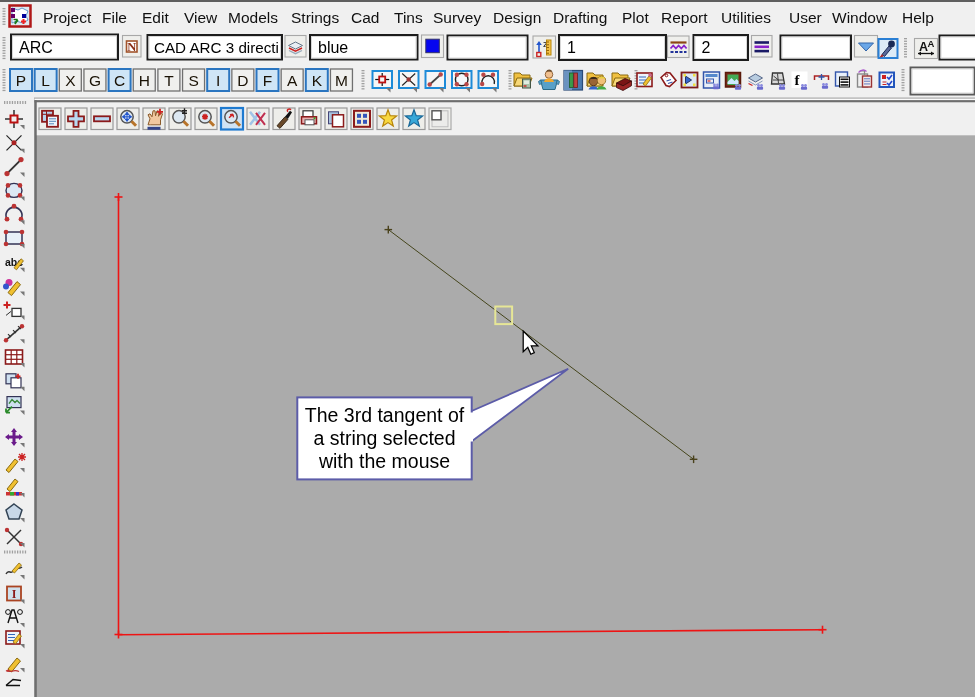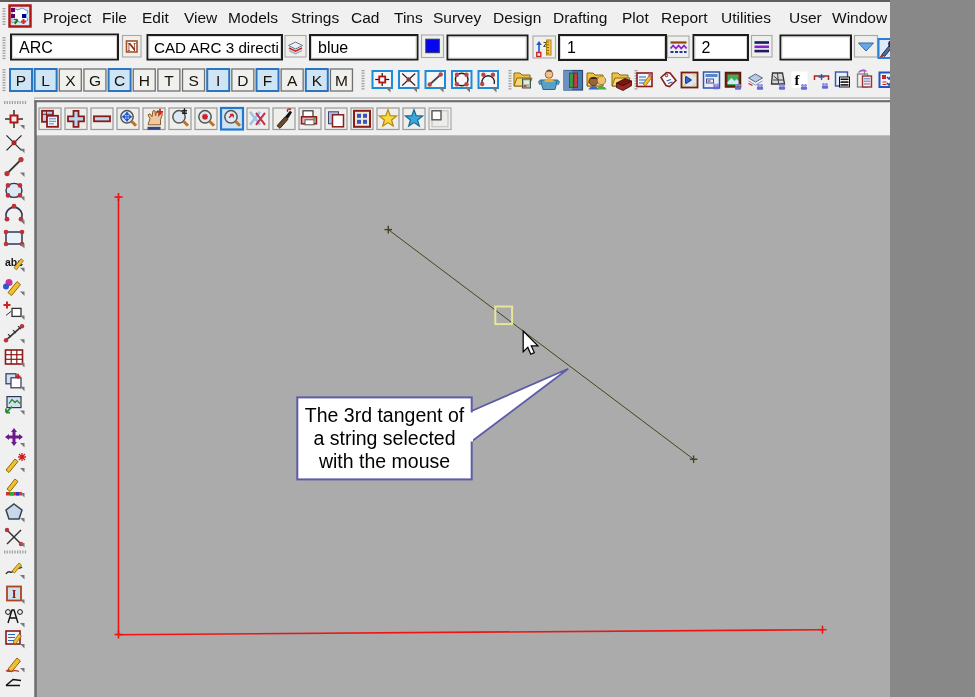--- a/index.html
+++ b/index.html
@@ -1,14 +1,14 @@
 <!DOCTYPE html>
 <html><head><meta charset="utf-8"><style>
 html,body{margin:0;padding:0;background:#888;}
-#wrap{width:890px;height:697px;position:relative;overflow:hidden;text-align:center;}
+#wrap{width:975px;height:697px;position:relative;overflow:hidden;text-align:center;}
 svg{position:absolute;top:0;left:0;}
 </style></head><body>
 <div id="wrap">
 <svg width="975" height="697" viewBox="0 0 975 697" shape-rendering="auto">
 <rect x="0" y="0" width="975" height="697" fill="#ababab"></rect>
       <rect x="0" y="0" width="975" height="2" fill="#5f5f5f"></rect>
       <rect x="0" y="2" width="975" height="95.5" fill="#f0f0f0"></rect>
       <rect x="0" y="96" width="34" height="601" fill="#f0f0f0"></rect>
       <rect x="34.5" y="98.7" width="940.5" height="1.5" fill="#fbfbfb"></rect>
       <rect x="34.5" y="100.2" width="940.5" height="2.2" fill="#6e6e6e"></rect>

